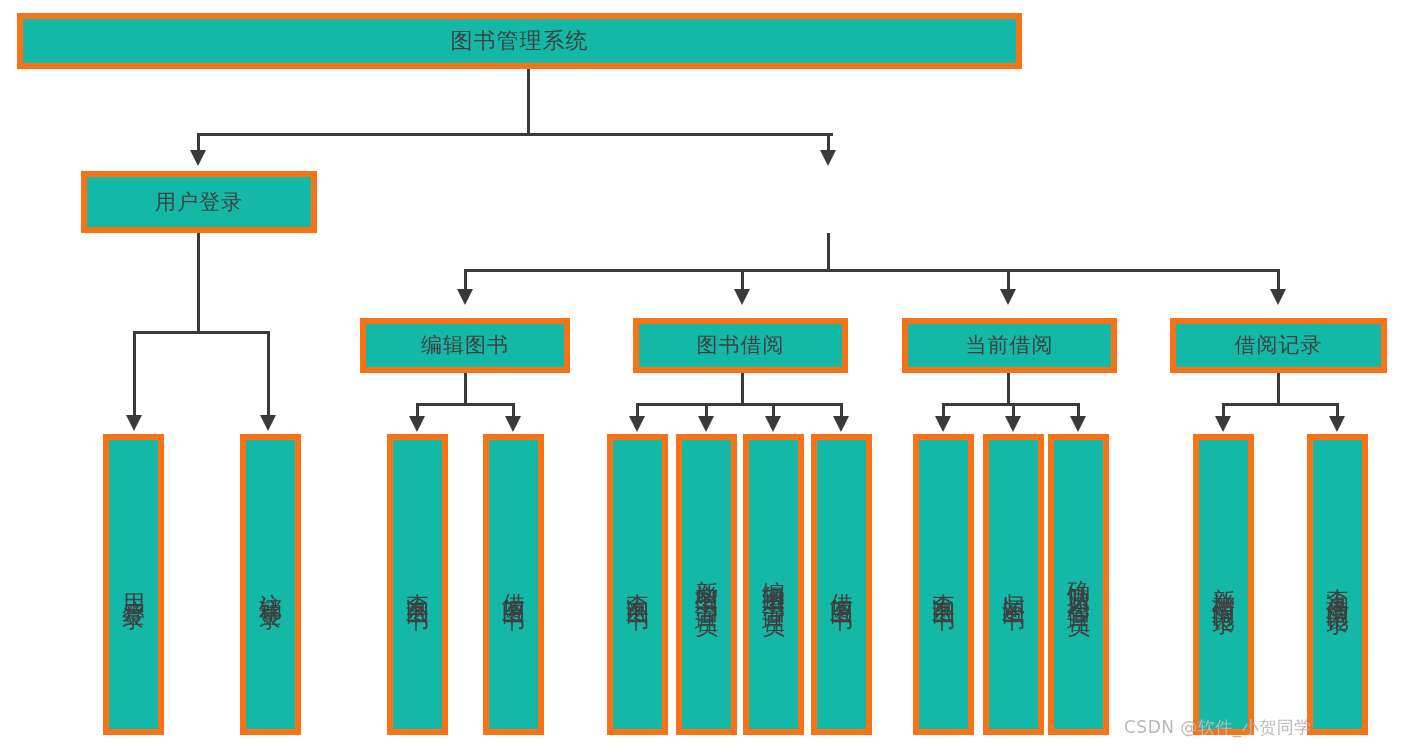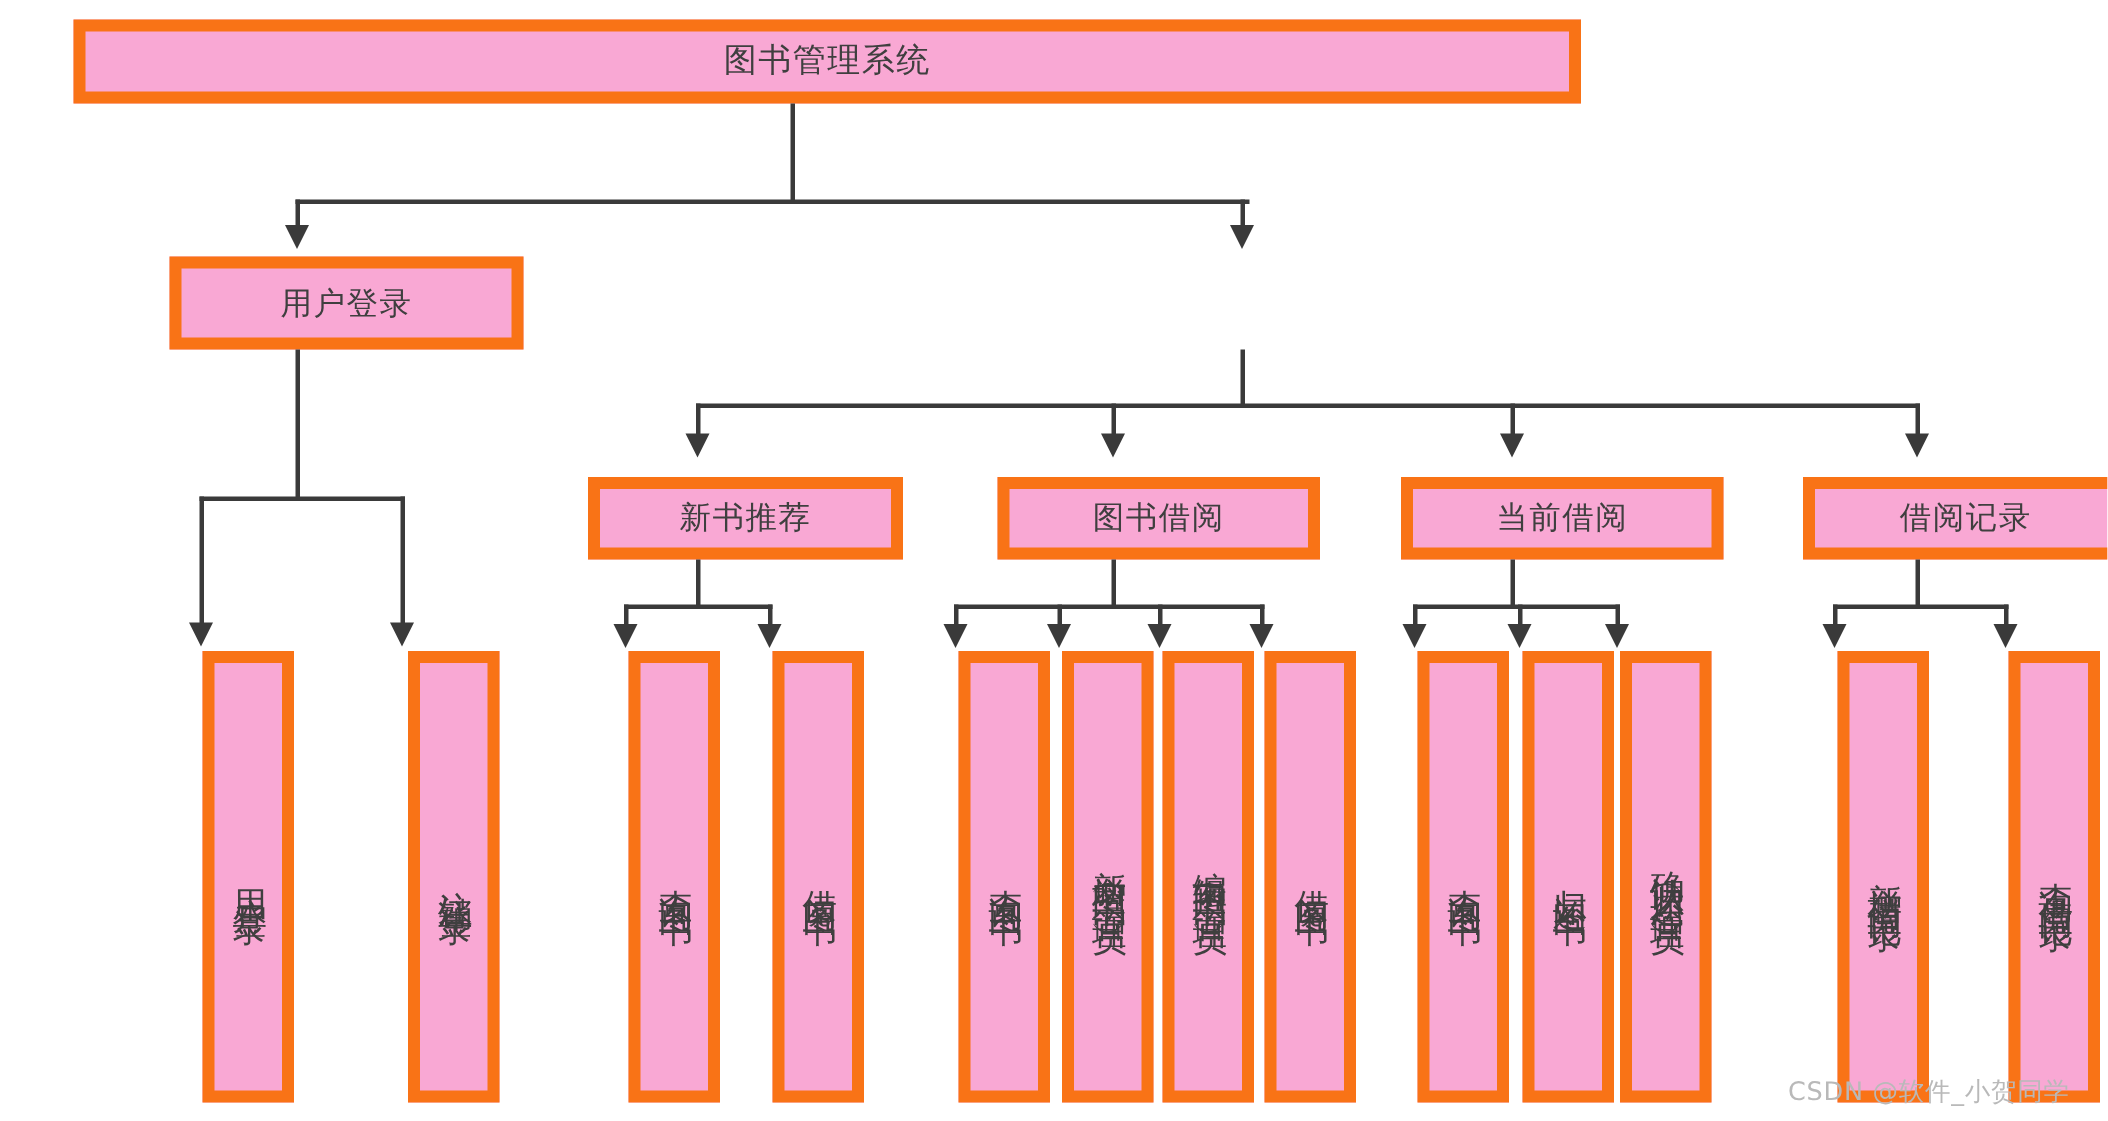--- a/index.html
+++ b/index.html
@@ -11,27 +11,26 @@
     position:relative;
     width:1405px;
     height:747px;
     background:#ffffff;
     overflow:hidden;
   }
   
   .node{
     position:absolute;
     box-sizing:border-box;
-    border:8px solid #f97316;
-    background:#f9a8d4;
+    border:6px solid #f97316;
+    background:#14b8a6;
     display:flex;
     align-items:center;
     justify-content:center;
     color:#3c3c3c;
-    margin-left:32px;
   }
   .node .label{
     display:block;
     text-align:center;
     line-height:1.15;
     color:#3f3f3f;
   }
   .node.horiz .label{
     font-size:21px;
     letter-spacing:1px;
@@ -112,21 +111,21 @@
   <div class="vline" style="left:464px;top:269px;width:3px;height:21px;"></div>
   <div class="arrow" style="left:457px;top:289px;"></div>
   <div class="vline" style="left:741px;top:269px;width:3px;height:21px;"></div>
   <div class="arrow" style="left:734px;top:289px;"></div>
   <div class="vline" style="left:1007px;top:269px;width:3px;height:21px;"></div>
   <div class="arrow" style="left:1000px;top:289px;"></div>
   <div class="vline" style="left:1277px;top:269px;width:3px;height:21px;"></div>
   <div class="arrow" style="left:1270px;top:289px;"></div>
 
   <div class="node horiz" style="left:360px;top:318px;width:210px;height:55px;">
-    <span class="label">新书推荐</span>
+    <span class="label">编辑图书</span>
   </div>
   <div class="node horiz" style="left:633px;top:318px;width:215px;height:55px;">
     <span class="label">图书借阅</span>
   </div>
   <div class="node horiz" style="left:902px;top:318px;width:215px;height:55px;">
     <span class="label">当前借阅</span>
   </div>
   <div class="node horiz" style="left:1170px;top:318px;width:217px;height:55px;align-items:center;">
     <span class="label">借阅记录</span>
   </div>
@@ -202,15 +201,15 @@
     <span class="label">确认归还（管理员）</span>
   </div>
 
   <div class="node vert" style="left:1193px;top:434px;width:61px;height:301px;">
     <span class="label">新增借阅记录</span>
   </div>
   <div class="node vert" style="left:1307px;top:434px;width:61px;height:301px;">
     <span class="label">查询借阅记录</span>
   </div>
 
-  <div class="watermark" style="left:1192px;top:716px;">CSDN @软件_小贺同学</div>
+  <div class="watermark" style="left:1124px;top:716px;">CSDN @软件_小贺同学</div>
 
 </div>
 
 </body></html>

